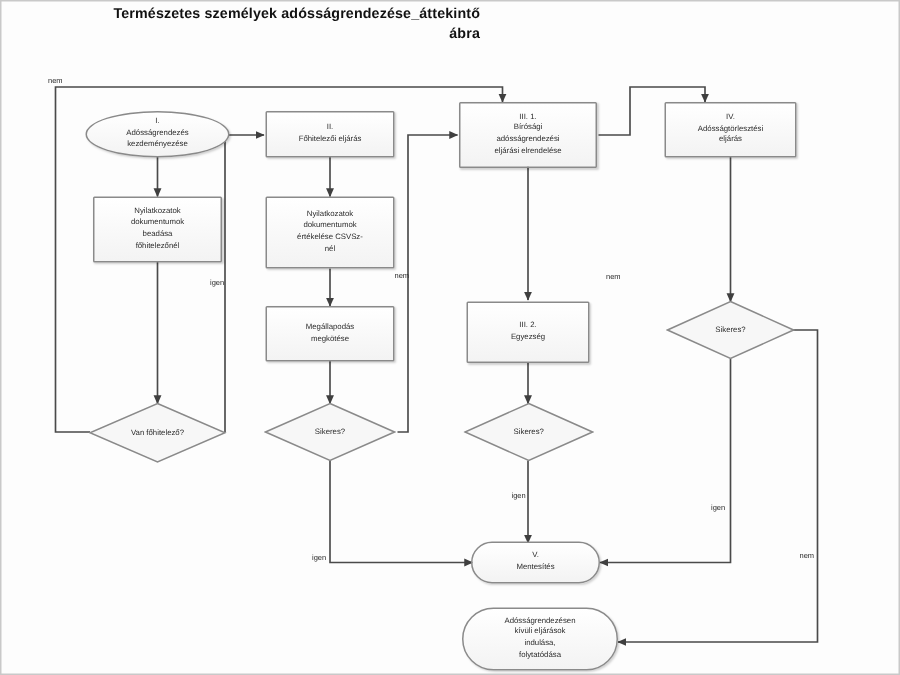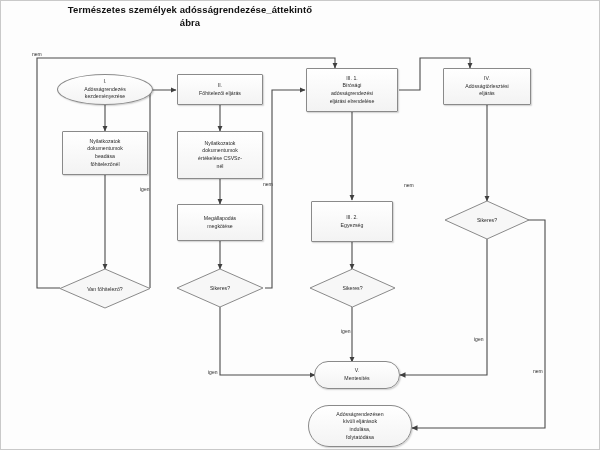--- a/index.html
+++ b/index.html
@@ -21,21 +21,21 @@
     width: 600px; height: 450px;
     border: 1px solid #c9c9c9;
     box-sizing: border-box;
     pointer-events: none;
   }
   #title {
     position: absolute;
     left: 60px;
     top: 4px;
     width: 260px;
-    text-align: center;
+    text-align: right;
     font-size: 9.5px;
     font-weight: bold;
     line-height: 1.35;
     color: #111111;
     letter-spacing: 0.1px;
   }
   svg#edges {
     position: absolute;
     left: 0; top: 0;
     width: 600px; height: 450px;

